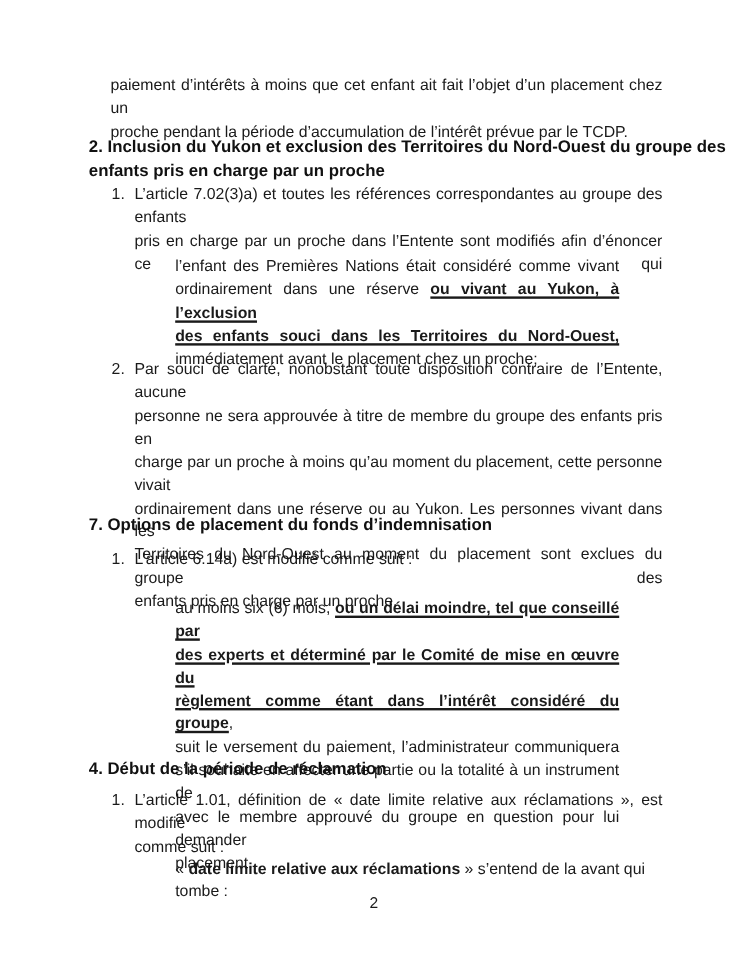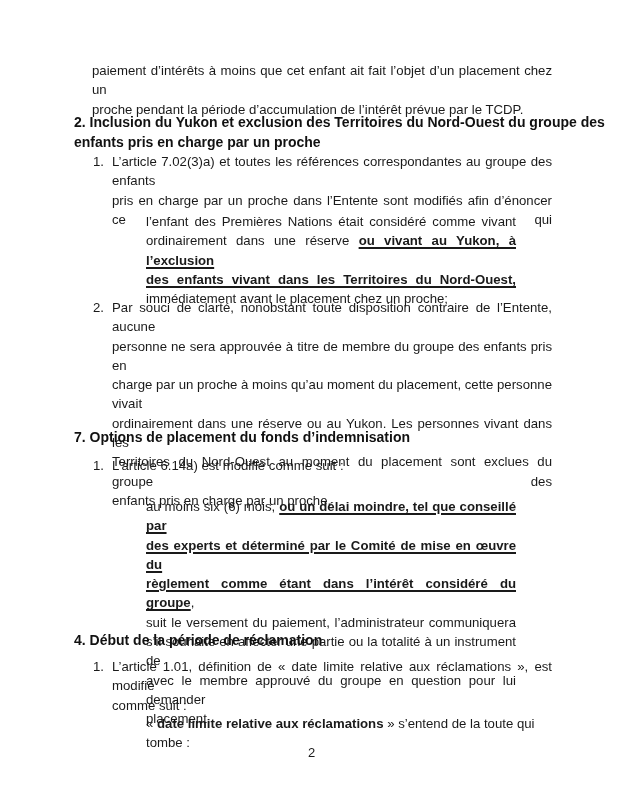--- a/index.html
+++ b/index.html
@@ -75,21 +75,21 @@
     <span class="num" style="left:1px;">1.</span>
     <div style="margin-left:20px;">
       <span class="jline">L’article 7.02(3)a) et toutes les références correspondantes au groupe des enfants</span>
       <span class="jline">pris en charge par un proche dans l’Entente sont modifiés afin d’énoncer ce qui</span>
     </div>
   </div>
 
   <div class="blk" style="left:146px; top:212px; width:370px;">
     <span class="jline">l’enfant des Premières Nations était considéré comme vivant</span>
     <span class="jline"><span>ordinairement dans une réserve </span><span class="u">ou vivant au Yukon, à l’exclusion</span></span>
-    <span class="jline u">des enfants vivant dans les Territoires du Nord-Ouest,</span>
+    <span class="jline u">des enfants souci dans les Territoires du Nord-Ouest,</span>
     <span class="line">immédiatement avant le placement chez un proche;</span>
   </div>
 
   <div class="blk" style="left:92px; top:298px; width:460px;">
     <span class="num" style="left:1px;">2.</span>
     <div style="margin-left:20px;">
       <span class="jline">Par souci de clarté, nonobstant toute disposition contraire de l’Entente, aucune</span>
       <span class="jline">personne ne sera approuvée à titre de membre du groupe des enfants pris en</span>
       <span class="jline">charge par un proche à moins qu’au moment du placement, cette personne vivait</span>
       <span class="jline">ordinairement dans une réserve ou au Yukon. Les personnes vivant dans les</span>
@@ -125,19 +125,19 @@
 
   <div class="blk" style="left:92px; top:657px; width:460px;">
     <span class="num" style="left:1px;">1.</span>
     <div style="margin-left:20px;">
       <span class="jline">L’article 1.01, définition de « date limite relative aux réclamations », est modifié</span>
       <span class="line">comme suit :</span>
     </div>
   </div>
 
   <div class="blk" style="left:146px; top:714px; width:370px;">
-    <span class="line"><span>« </span><span class="b">date limite relative aux réclamations</span><span> » s’entend de la toute qui</span></span>
+    <span class="line"><span>« </span><span class="b">date limite relative aux réclamations</span><span> » s’entend de la avant qui</span></span>
     <span class="line">tombe :</span>
   </div>
 
   <div class="pagenum">2</div>
 
 </div>
 
 </body></html>

